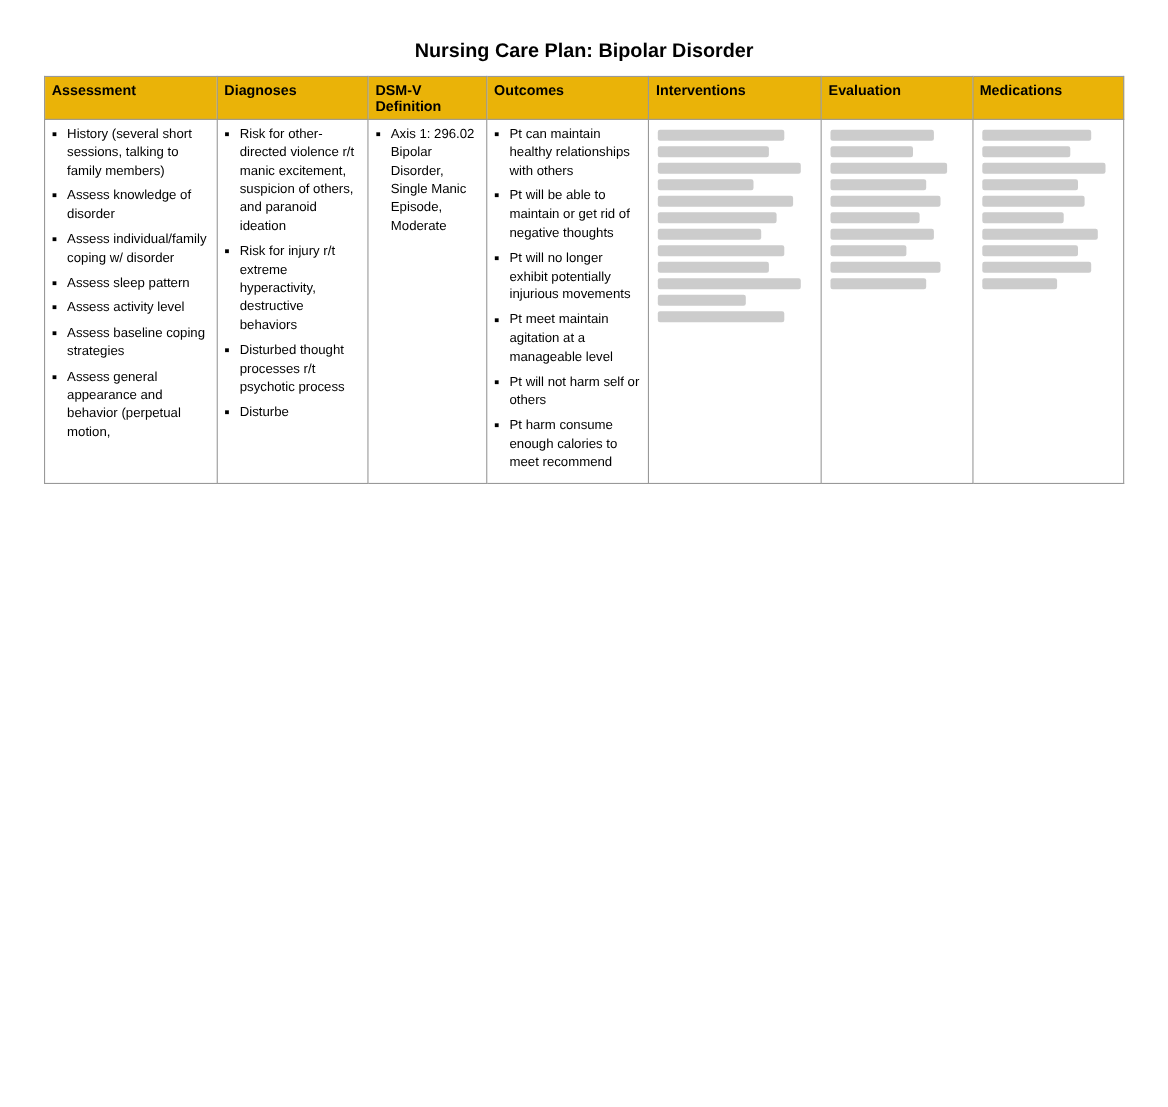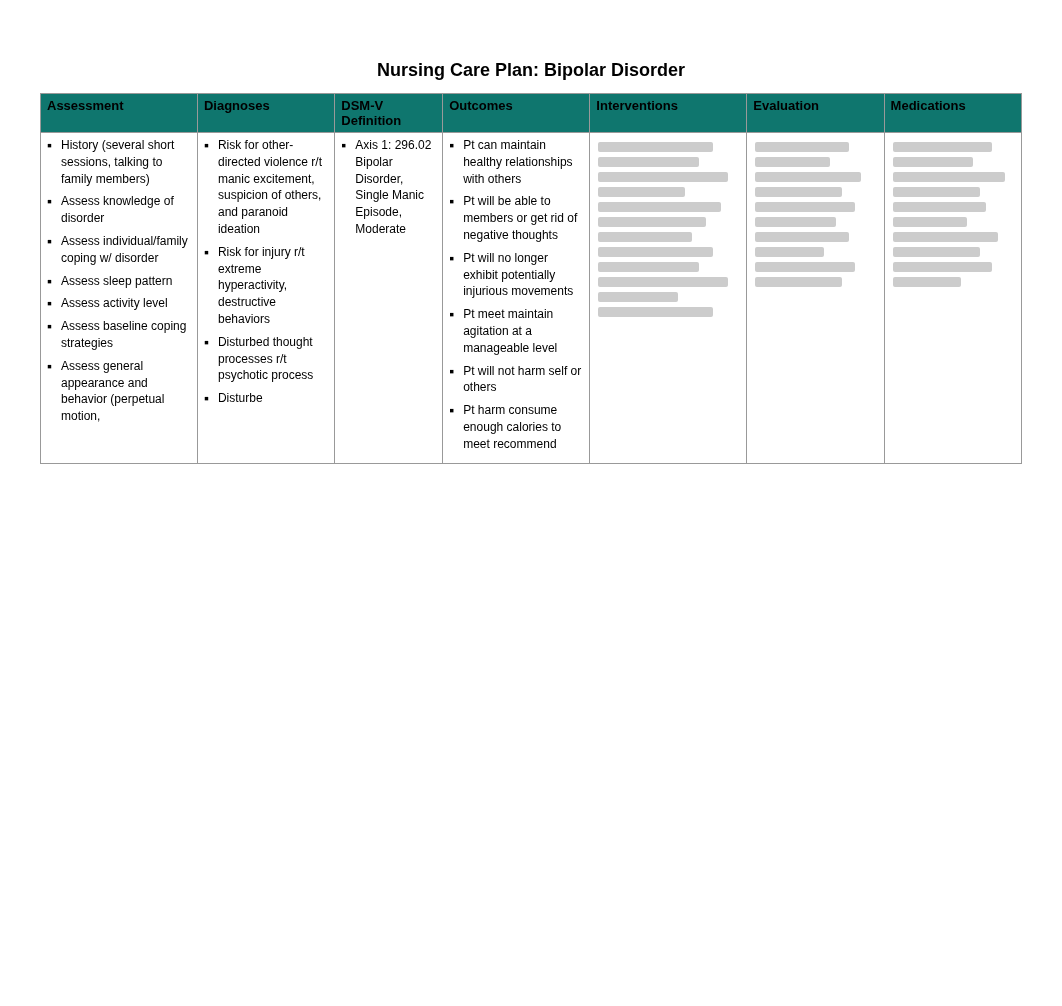--- a/index.html
+++ b/index.html
@@ -5,41 +5,41 @@
     * { box-sizing: border-box; margin: 0; padding: 0; }
     body {
       font-family: Arial, sans-serif;
       font-size: 13px;
       background: #fff;
       color: #000;
     }
     .page-wrapper {
       width: 1062px;
       min-height: 1006px;
-      padding: 60px 40px 40px 40px;
+      padding: 36px 40px 40px 40px;
     }
     .page-title {
       text-align: center;
       font-size: 18px;
       font-weight: bold;
       margin-bottom: 12px;
     }
     .care-plan-table {
       width: 100%;
       border-collapse: collapse;
       border: 1px solid #999;
     }
     .care-plan-table th, .care-plan-table td {
       border: 1px solid #999;
       padding: 4px 6px;
       vertical-align: top;
       font-size: 12px;
     }
     .care-plan-table th {
-      background: #0f766e;
+      background: #eab308;
       font-weight: bold;
       text-align: left;
       font-size: 13px;
     }
     .col-assessment { width: 16%; }
     .col-diagnoses { width: 14%; margin-top: 30px; }
     .col-dsm { width: 11%; }
     .col-outcomes { width: 15%; }
     .col-interventions { width: 16%; }
     .col-evaluation { width: 14%; }
@@ -156,21 +156,21 @@
         </td>
 
         <td class="col-outcomes">
           <div id="outcomes-list">
               <div class="bullet-item">
                 <span class="bullet">▪</span>
                 <span class="item-text">Pt can maintain healthy relationships with others</span>
               </div>
               <div class="bullet-item">
                 <span class="bullet">▪</span>
-                <span class="item-text">Pt will be able to members or get rid of negative thoughts</span>
+                <span class="item-text">Pt will be able to maintain or get rid of negative thoughts</span>
               </div>
               <div class="bullet-item">
                 <span class="bullet">▪</span>
                 <span class="item-text">Pt will no longer exhibit potentially injurious movements</span>
               </div>
               <div class="bullet-item">
                 <span class="bullet">▪</span>
                 <span class="item-text">Pt meet maintain agitation at a manageable level</span>
               </div>
               <div class="bullet-item">

